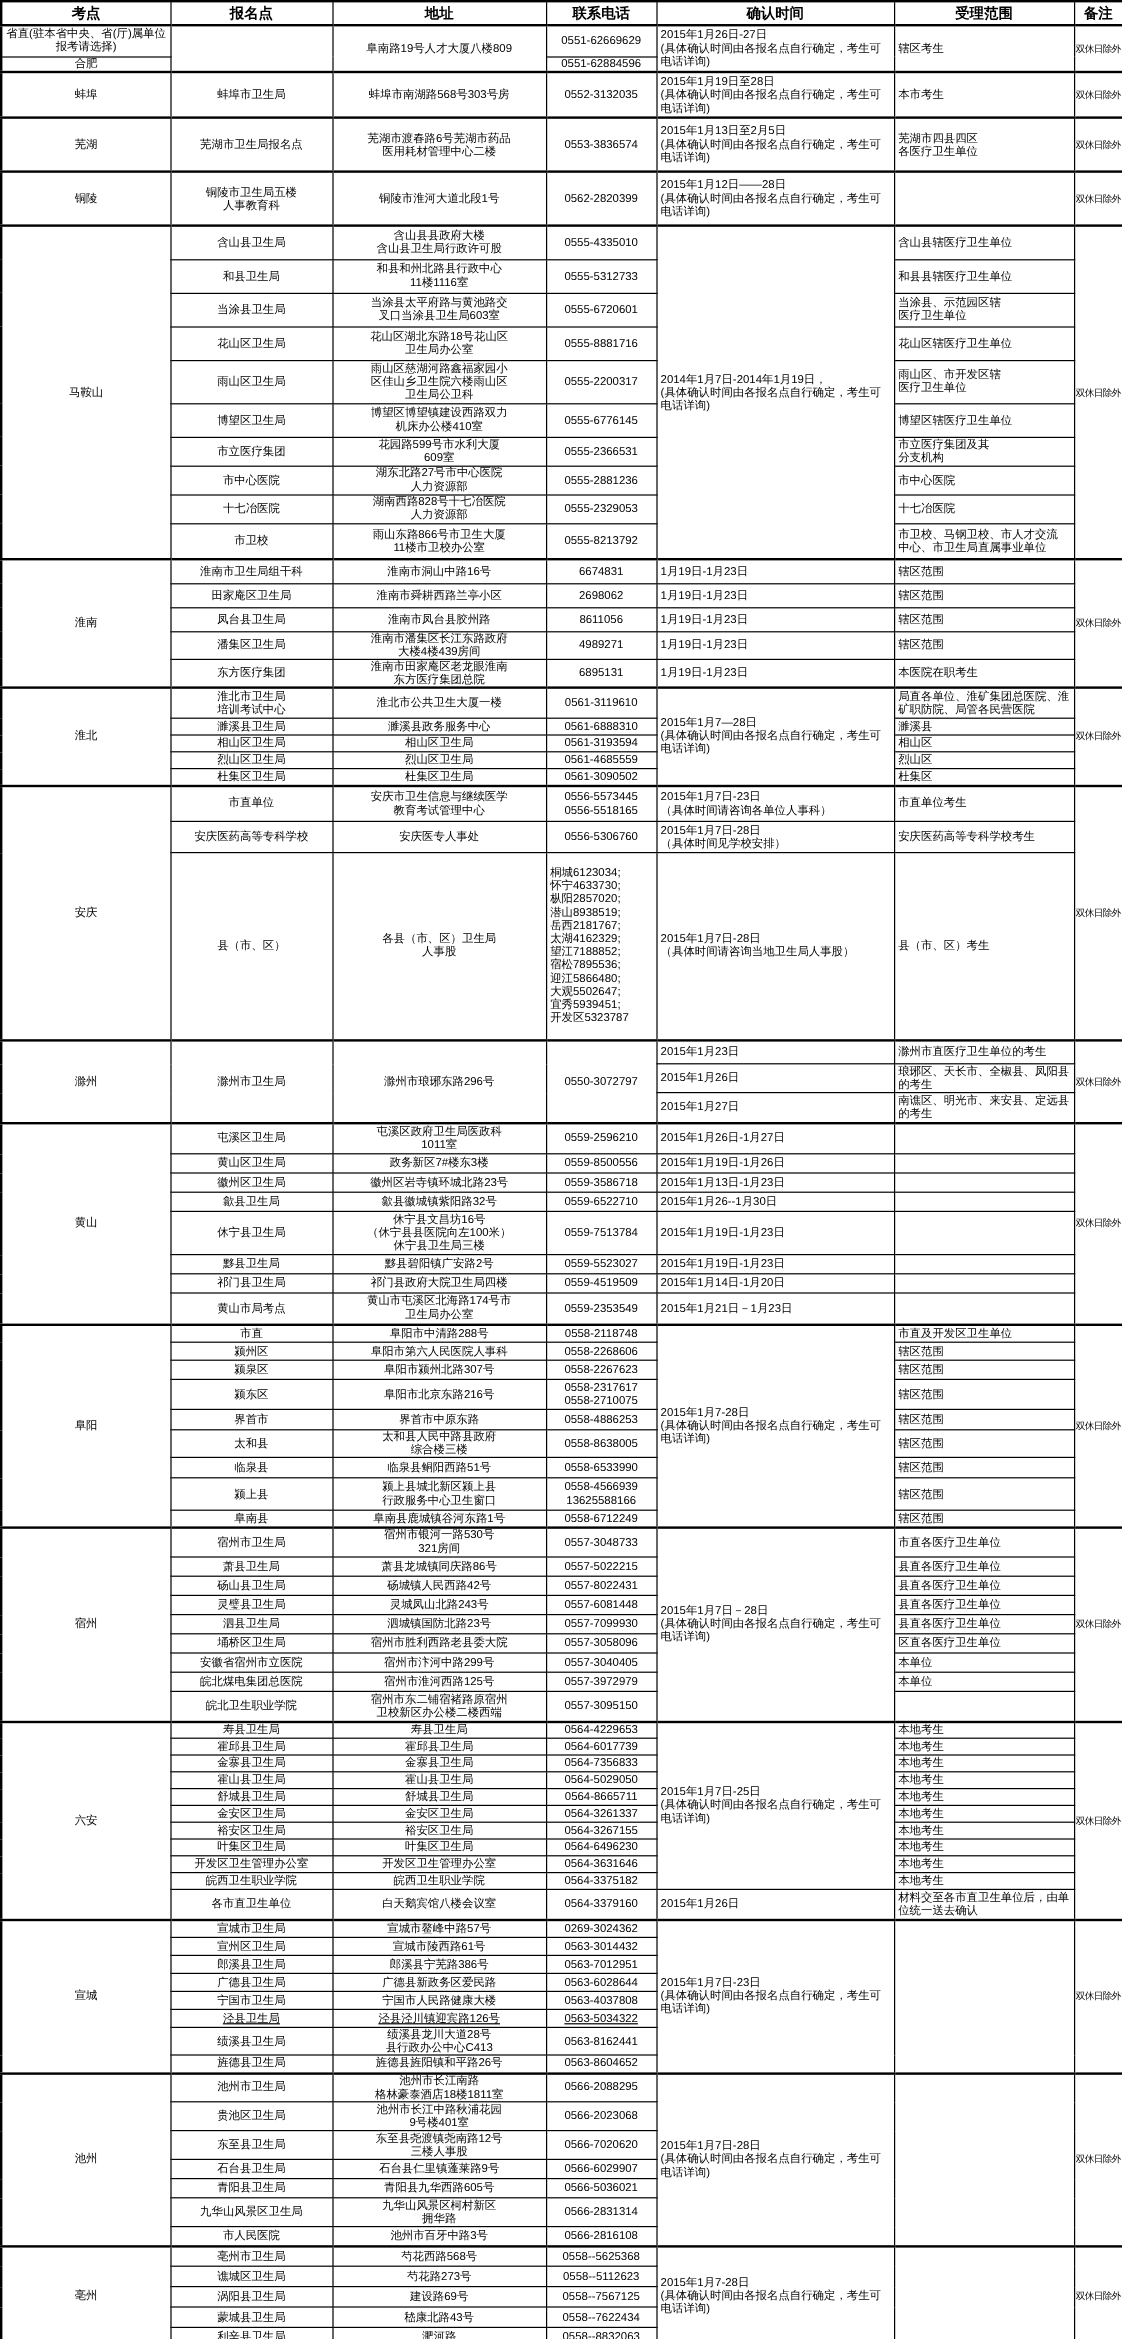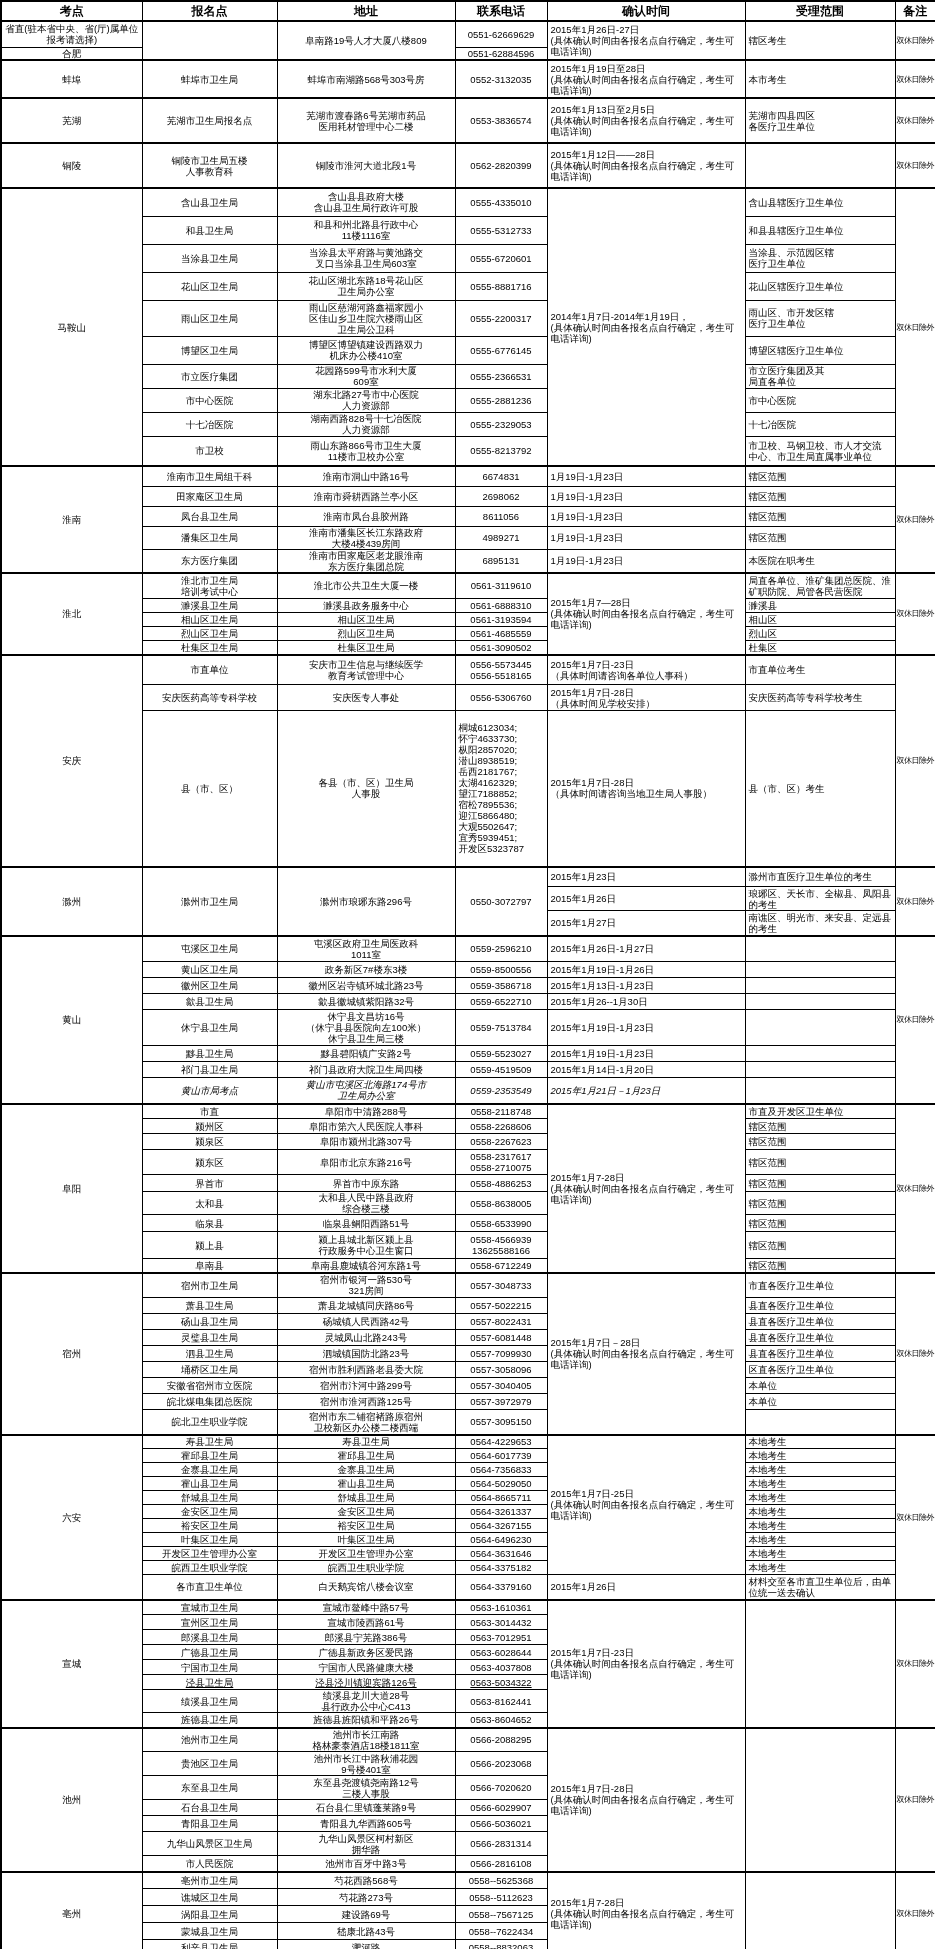--- a/index.html
+++ b/index.html
@@ -132,21 +132,21 @@
 机床办公楼410室</td>
         <td>0555-6776145</td>
         <td class="l">博望区辖医疗卫生单位</td>
       </tr>
       <tr style="height: 24px;">
         <td>市立医疗集团</td>
         <td>花园路599号市水利大厦
 609室</td>
         <td>0555-2366531</td>
         <td class="l">市立医疗集团及其
-局直各单位</td>
+分支机构</td>
       </tr>
       <tr style="height: 24px;">
         <td>市中心医院</td>
         <td>湖东北路27号市中心医院
 人力资源部</td>
         <td>0555-2881236</td>
         <td class="l">市中心医院</td>
       </tr>
       <tr style="height: 24px;">
         <td>十七冶医院</td>
@@ -341,21 +341,21 @@
         <td class="l">2015年1月19日-1月23日</td>
         <td></td>
       </tr>
       <tr style="height: 16px;">
         <td>祁门县卫生局</td>
         <td>祁门县政府大院卫生局四楼</td>
         <td>0559-4519509</td>
         <td class="l">2015年1月14日-1月20日</td>
         <td></td>
       </tr>
-      <tr style="height: 26px; font-style: italic;">
+      <tr style="height: 26px;">
         <td>黄山市局考点</td>
         <td>黄山市屯溪区北海路174号市
 卫生局办公室</td>
         <td>0559-2353549</td>
         <td class="l">2015年1月21日－1月23日</td>
         <td></td>
       </tr>
       <tr class="blk" style="height: 15px;">
         <td rowspan="9">阜阳</td>
         <td>市直</td>
@@ -546,21 +546,21 @@
         <td>各市直卫生单位</td>
         <td>白天鹅宾馆八楼会议室</td>
         <td>0564-3379160</td>
         <td class="l">2015年1月26日</td>
         <td class="l">材料交至各市直卫生单位后，由单位统一送去确认</td>
       </tr>
       <tr class="blk" style="height: 15px;">
         <td rowspan="8">宣城</td>
         <td>宣城市卫生局</td>
         <td>宣城市鳌峰中路57号</td>
-        <td>0563-1610361</td>
+        <td>0269-3024362</td>
         <td rowspan="8" class="l">2015年1月7日-23日
 (具体确认时间由各报名点自行确定，考生可电话详询)</td>
         <td rowspan="8"></td>
         <td rowspan="8" class="bz">双休日除外</td>
       </tr>
       <tr style="height: 15px;">
         <td>宣州区卫生局</td>
         <td>宣城市陵西路61号</td>
         <td>0563-3014432</td>
       </tr>

